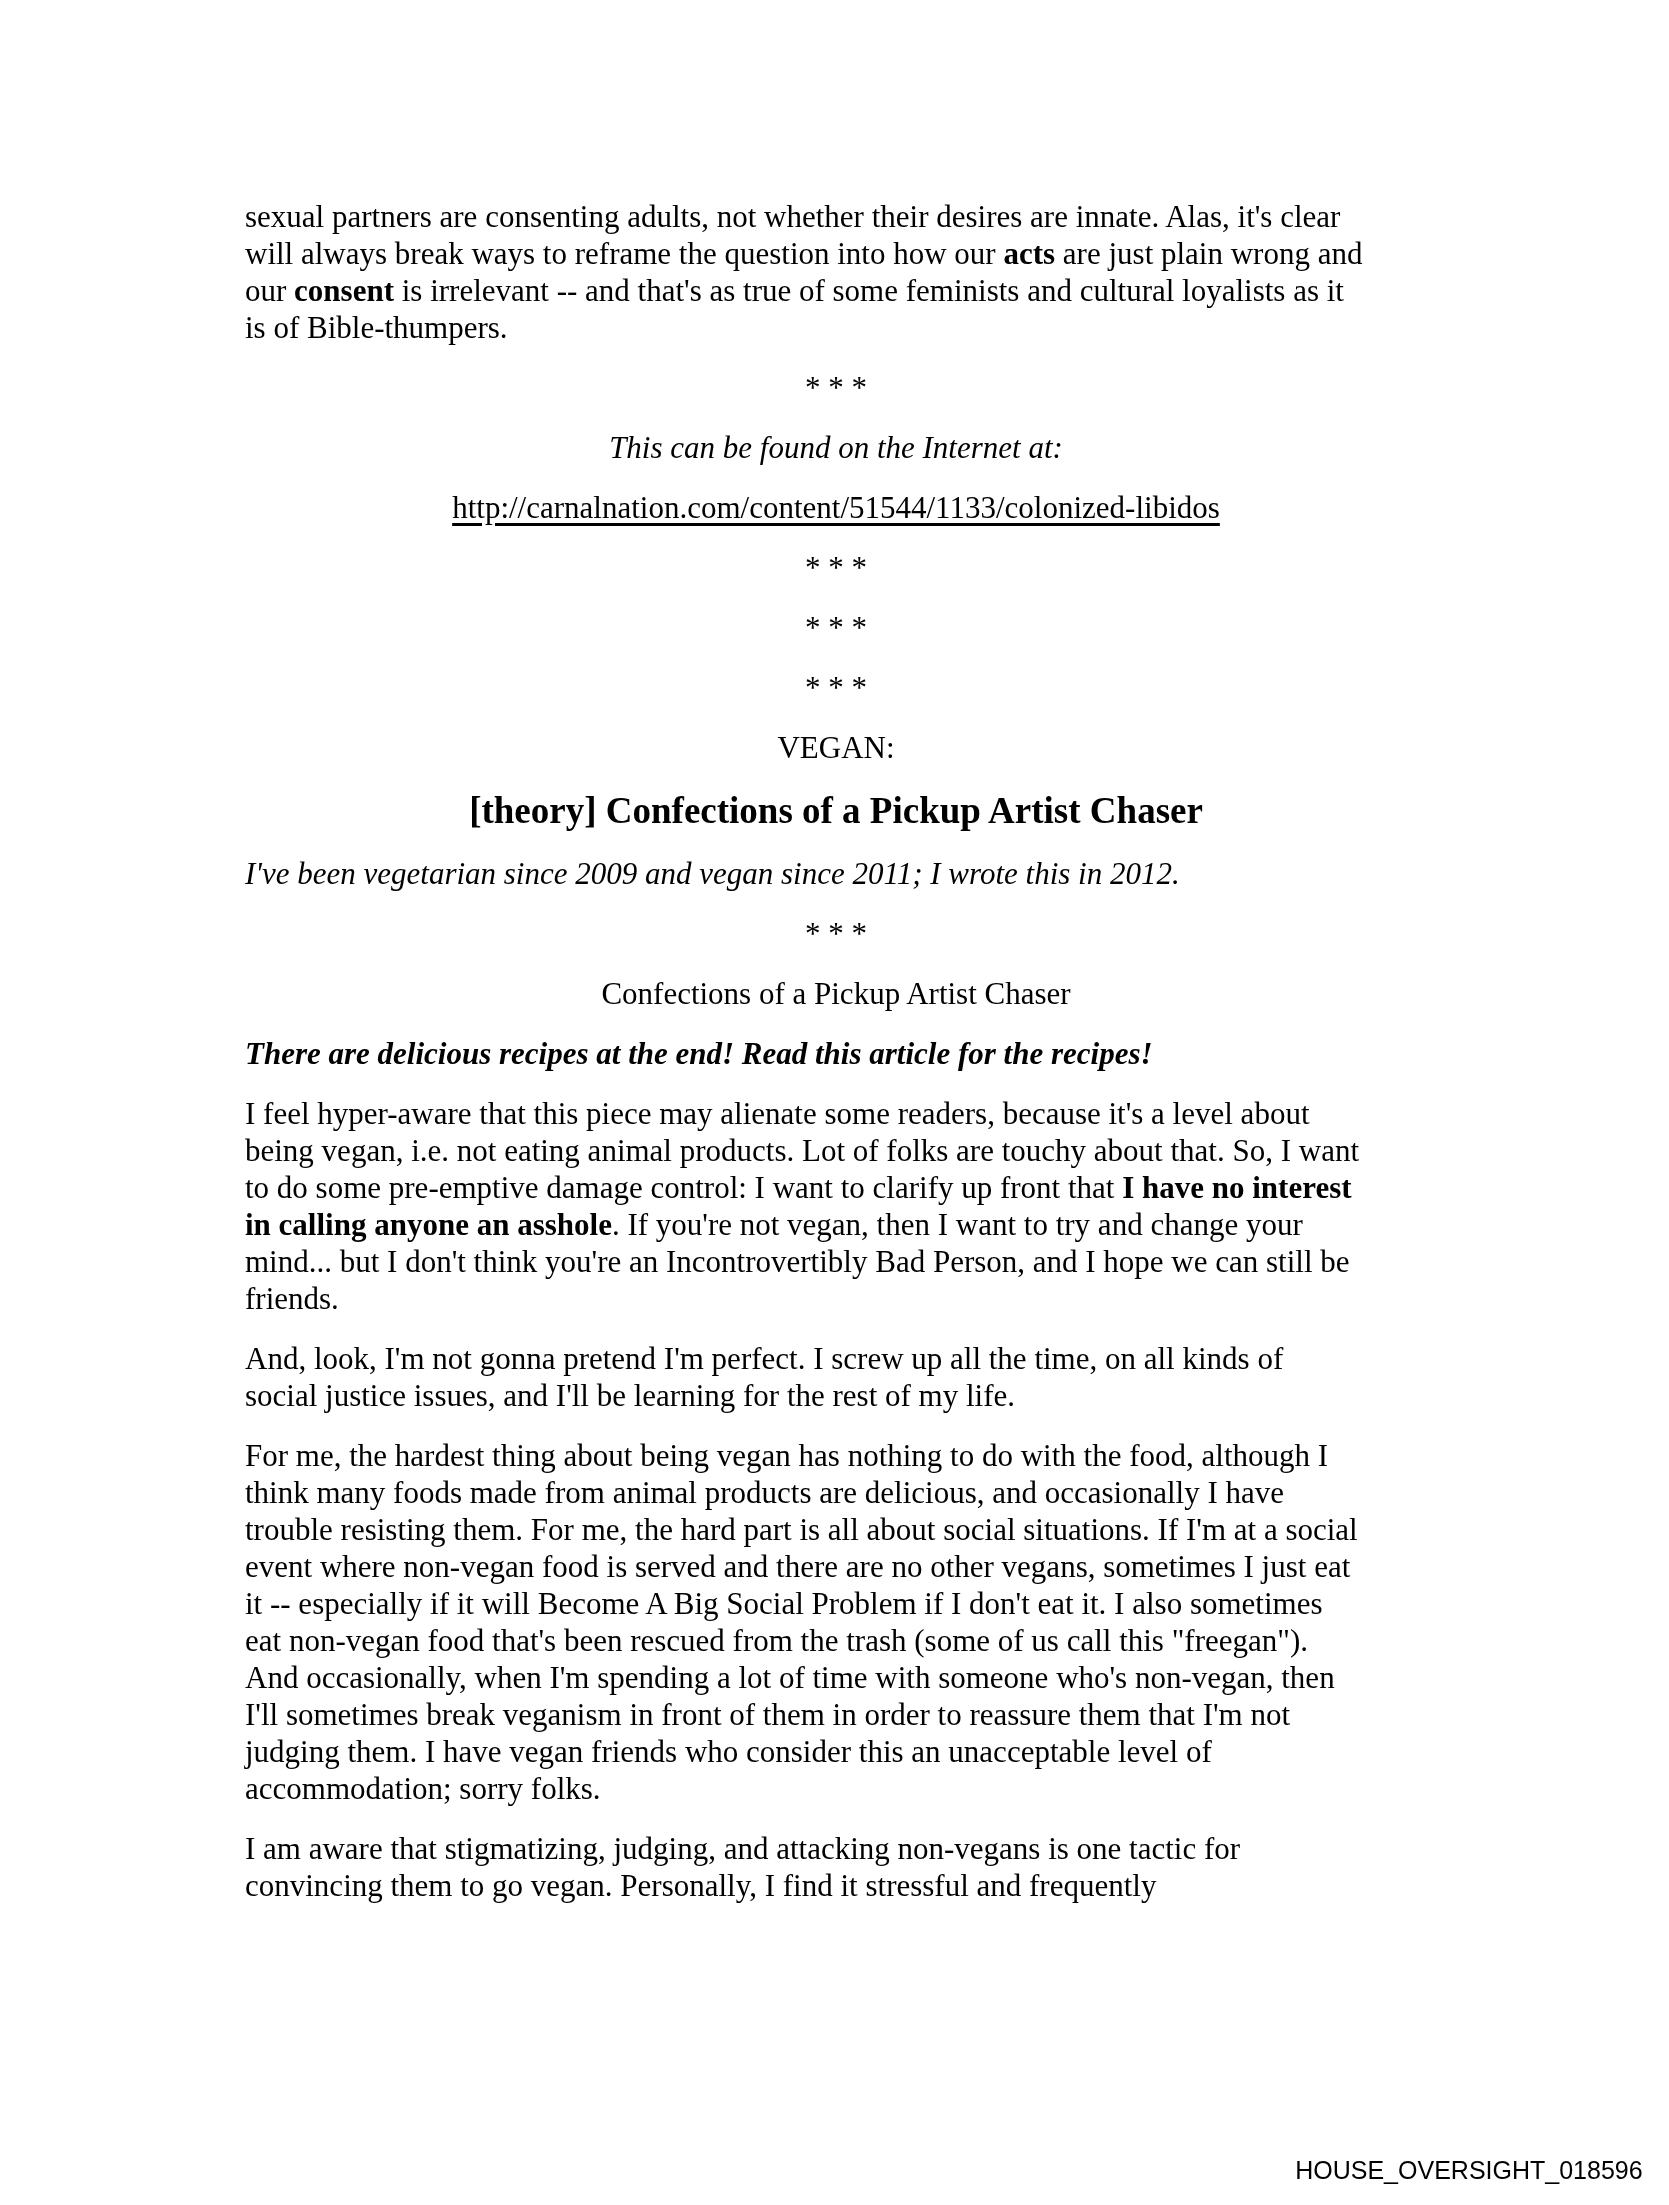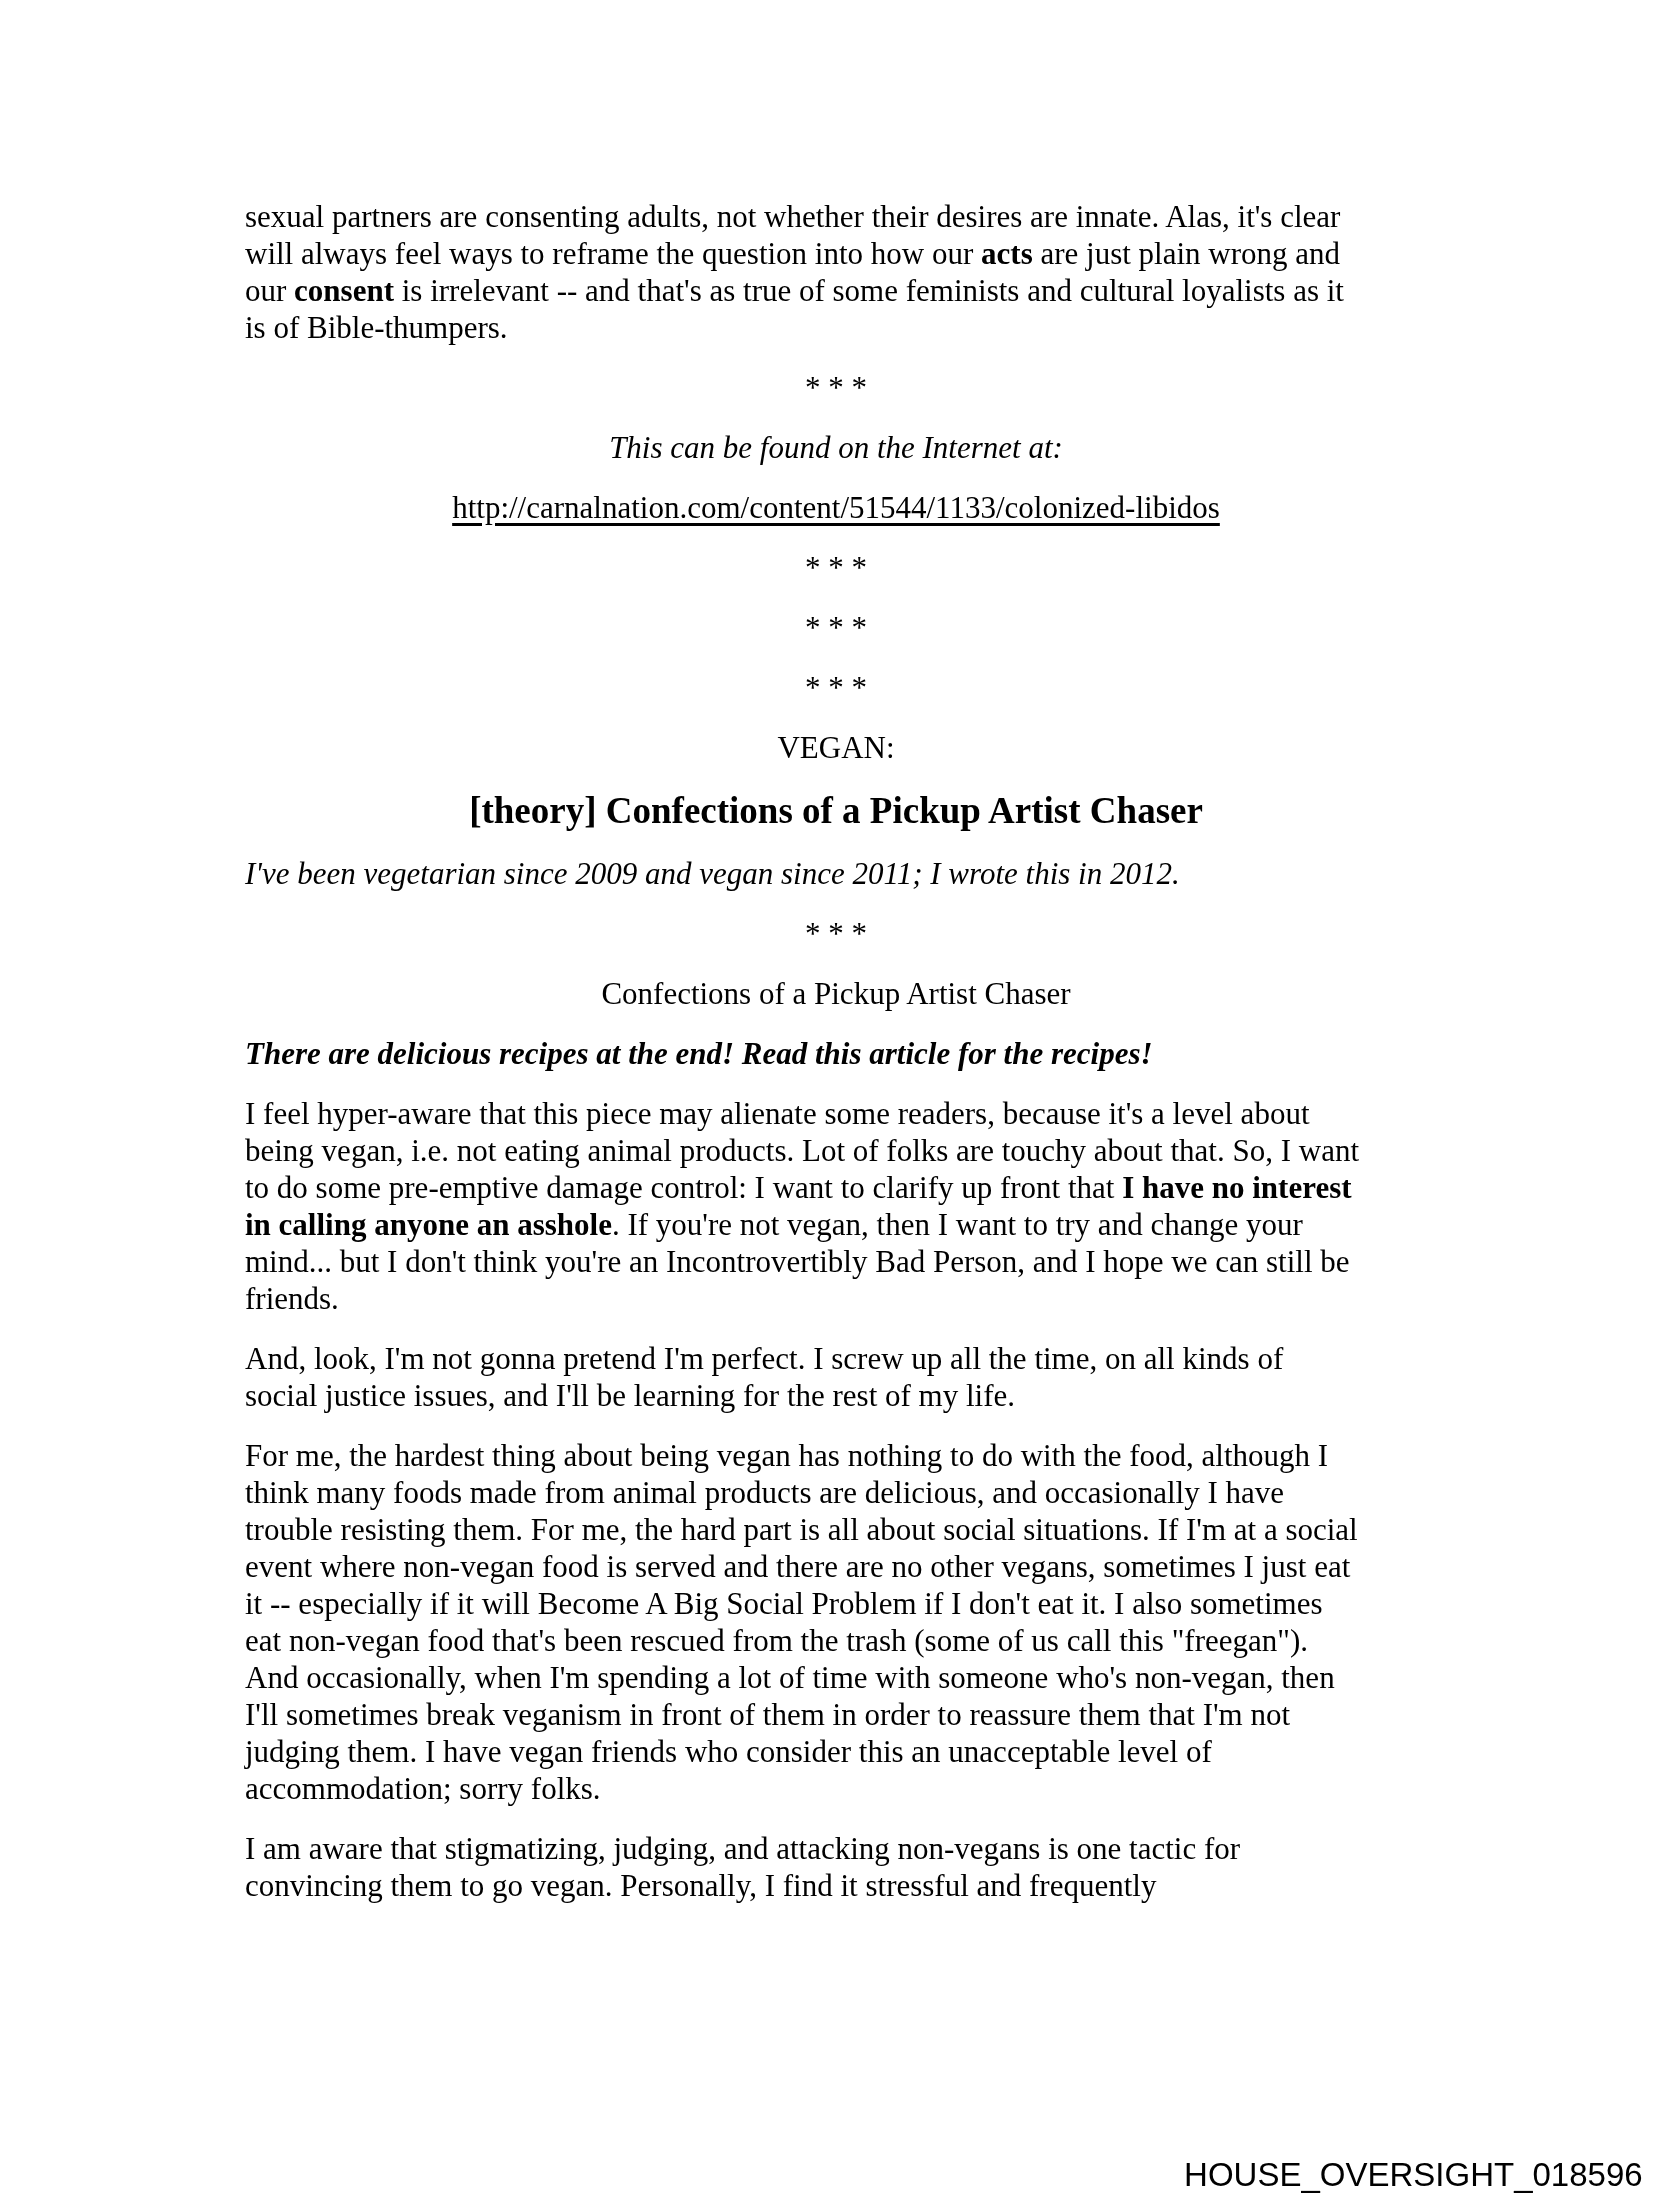--- a/index.html
+++ b/index.html
@@ -45,34 +45,34 @@
   .link-line a {
     text-decoration: underline;
     text-decoration-thickness: 2.6px;
     text-underline-offset: 4.6px;
   }
   .bates {
     position: absolute;
     top: 2157px;
     right: 14.4px;
     font-family: "Liberation Sans", "DejaVu Sans", sans-serif;
-    font-size: 33px;
+    font-size: 25px;
     line-height: 1.1;
     color: #000000;
     white-space: nowrap;
   }
 </style>
 </head>
 <body>
 
 <div class="page">
   <div class="doc-body">
       <div class="block para">
         <div class="line"><span>sexual partners are consenting adults, not whether their desires are innate. Alas, it's clear</span></div>
-        <div class="line"><span>will always feel ways to reframe the question into how our </span><strong>acts</strong><span> are just plain wrong and</span></div>
+        <div class="line"><span>will always break ways to reframe the question into how our </span><strong>acts</strong><span> are just plain wrong and</span></div>
         <div class="line"><span>our </span><strong>consent</strong><span> is irrelevant -- and that's as true of some feminists and cultural loyalists as it</span></div>
         <div class="line"><span>is of Bible-thumpers.</span></div>
       </div>
       <div class="block center sep">* * *</div>
       <div class="block center italic">This can be found on the Internet at:</div>
       <div class="block link-line"><a href="#" style="color: #000000;">http://carnalnation.com/content/51544/1133/colonized-libidos</a></div>
       <div class="block center sep">* * *</div>
       <div class="block center sep">* * *</div>
       <div class="block center sep">* * *</div>
       <div class="block center">VEGAN:</div>

